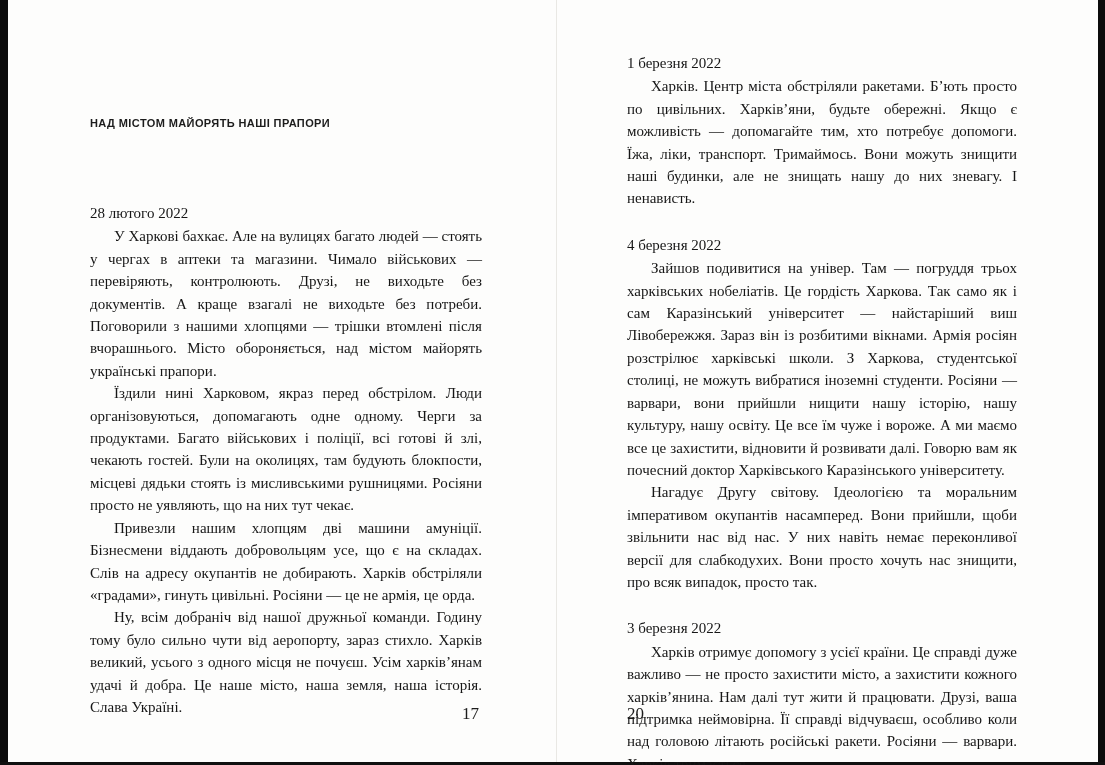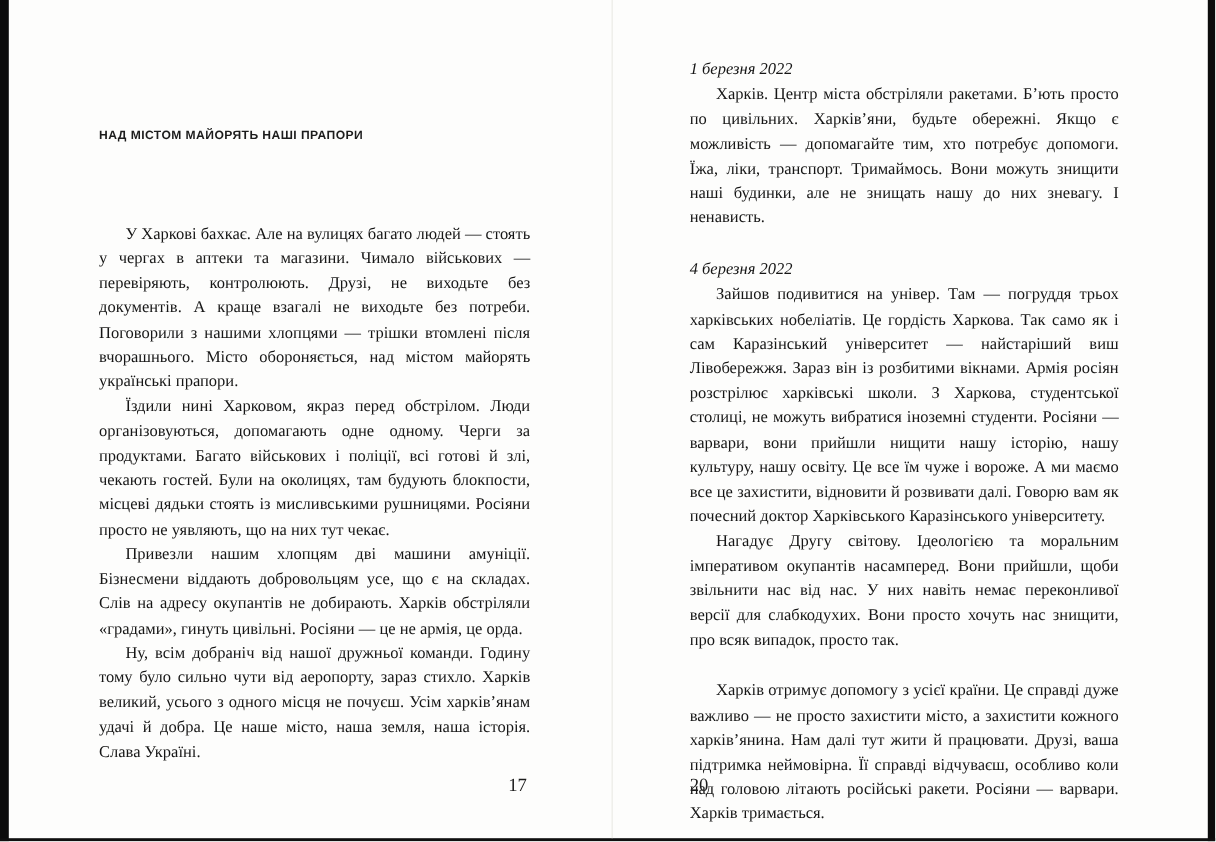--- a/index.html
+++ b/index.html
@@ -48,21 +48,20 @@
   .textblock {
     position: absolute;
     font-size: 15px;
     line-height: 22.4px;
     text-align: justify;
   }
   .left-block  { left: 90px;  top: 202px; width: 392px; }
   .right-block { left: 627px; top: 52px;  width: 390px; }
   .entry + .entry { margin-top: 24px; }
   .date {
-    font-style: italic;
     margin: 0 0 1px 0;
   }
   p.body {
     margin: 0;
     text-indent: 24px;
   }
   .pagenum {
     position: absolute;
     top: 704px;
     font-size: 17px;
@@ -79,20 +78,21 @@
   <div class="edge left"></div>
   <div class="edge right"></div>
   <div class="bottom-edge"></div>
   <div class="gutter"></div>
 
   <section>
     <h1 class="title">НАД МІСТОМ МАЙОРЯТЬ НАШІ ПРАПОРИ</h1>
 
     <div class="textblock left-block">
       <div class="entry">
+        <div class="date">28 лютого 2022</div>
         <p class="body">У Харкові бахкає. Але на вулицях багато людей — стоять у чергах в аптеки та магазини. Чимало військових — перевіряють, контролюють. Друзі, не виходьте без документів. А краще взагалі не виходьте без потреби. Поговорили з нашими хлопцями — трішки втомлені після вчорашнього. Місто обороняється, над містом майорять українські прапори.</p>
         <p class="body">Їздили нині Харковом, якраз перед обстрілом. Люди організовуються, допомагають одне одному. Черги за продуктами. Багато військових і поліції, всі готові й злі, чекають гостей. Були на околицях, там будують блокпости, місцеві дядьки стоять із мисливськими рушницями. Росіяни просто не уявляють, що на них тут чекає.</p>
         <p class="body">Привезли нашим хлопцям дві машини амуніції. Бізнесмени віддають добровольцям усе, що є на складах. Слів на адресу окупантів не добирають. Харків обстріляли «градами», гинуть цивільні. Росіяни — це не армія, це орда.</p>
         <p class="body">Ну, всім добраніч від нашої дружньої команди. Годину тому було сильно чути від аеропорту, зараз стихло. Харків великий, усього з одного місця не почуєш. Усім харків’янам удачі й добра. Це наше місто, наша земля, наша історія. Слава Україні.</p>
       </div>
     </div>
 
     <div class="pagenum pn-left">17</div>
   </section>
 
@@ -104,20 +104,21 @@
         <p class="body">Харків. Центр міста обстріляли ракетами. Б’ють просто по цивільних. Харків’яни, будьте обережні. Якщо є можливість — допомагайте тим, хто потребує допомоги. Їжа, ліки, транспорт. Тримаймось. Вони можуть знищити наші будинки, але не знищать нашу до них зневагу. І ненависть.</p>
       </div>
 
       <div class="entry">
         <div class="date">4 березня 2022</div>
         <p class="body">Зайшов подивитися на універ. Там — погруддя трьох харківських нобеліатів. Це гордість Харкова. Так само як і сам Каразінський університет — найстаріший виш Лівобережжя. Зараз він із розбитими вікнами. Армія росіян розстрілює харківські школи. З Харкова, студентської столиці, не можуть вибратися іноземні студенти. Росіяни — варвари, вони прийшли нищити нашу історію, нашу культуру, нашу освіту. Це все їм чуже і вороже. А ми маємо все це захистити, відновити й розвивати далі. Говорю вам як почесний доктор Харківського Каразінського університету.</p>
         <p class="body">Нагадує Другу світову. Ідеологією та моральним імперативом окупантів насамперед. Вони прийшли, щоби звільнити нас від нас. У них навіть немає переконливої версії для слабкодухих. Вони просто хочуть нас знищити, про всяк випадок, просто так.</p>
       </div>
 
       <div class="entry">
+        <div class="date">3 березня 2022</div>
         <p class="body">Харків отримує допомогу з усієї країни. Це справді дуже важливо — не просто захистити місто, а захистити кожного харків’янина. Нам далі тут жити й працювати. Друзі, ваша підтримка неймовірна. Її справді відчуваєш, особливо коли над головою літають російські ракети. Росіяни — варвари. Харків тримається.</p>
       </div>
 
     </div>
 
     <div class="pagenum pn-right">20</div>
   </section>
 
 </div>
 

